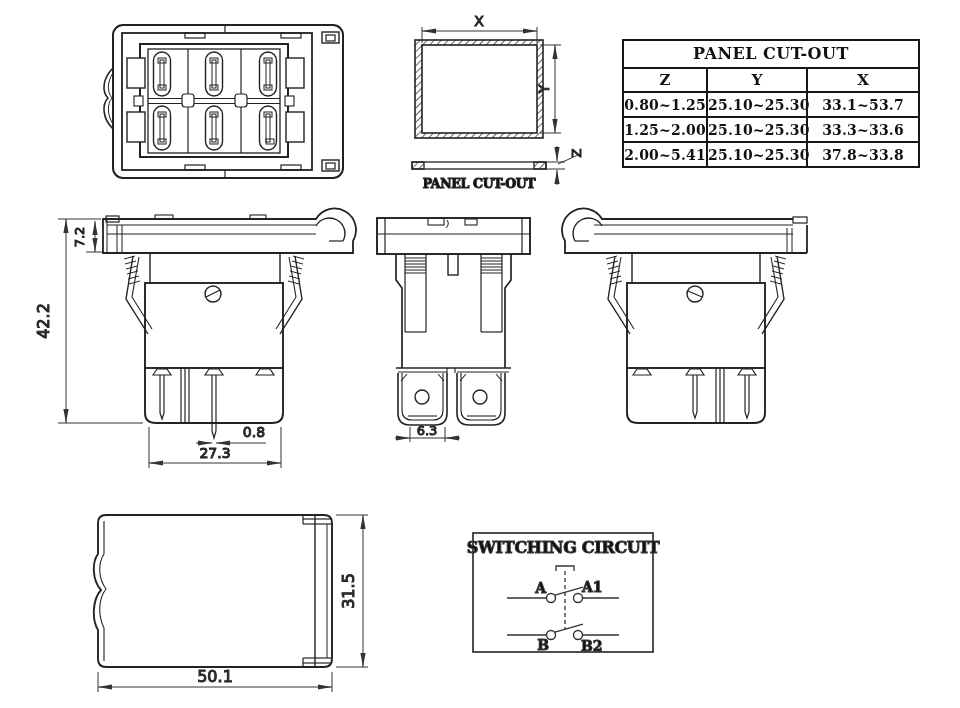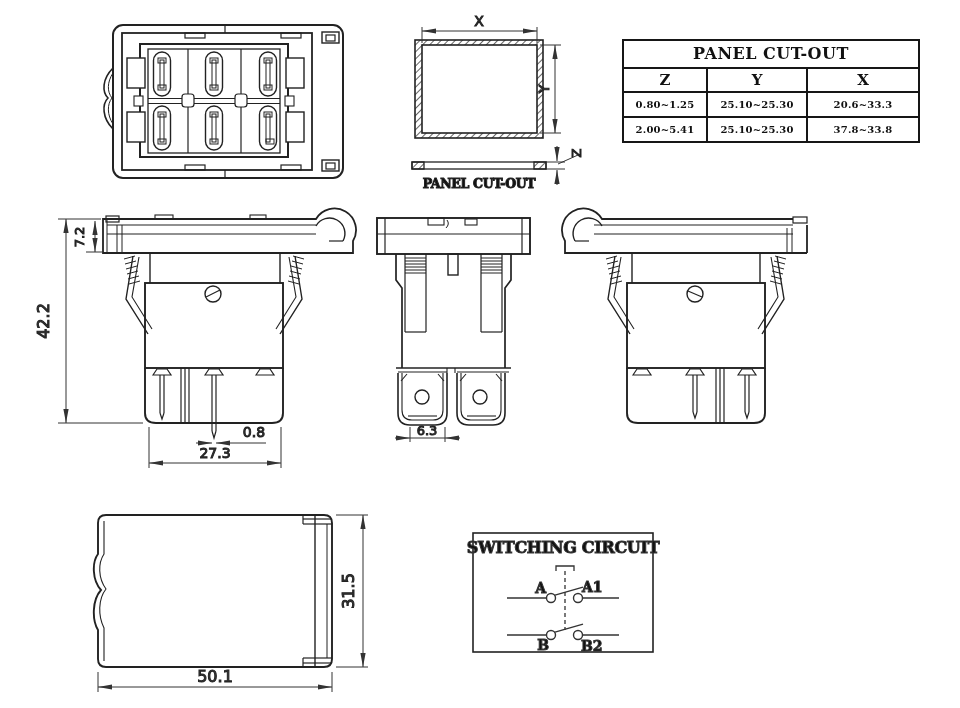--- a/index.html
+++ b/index.html
@@ -6,21 +6,21 @@
   .canvas{position:relative;width:960px;height:708px;background:#ffffff;overflow:hidden;
           font-family:"DejaVu Sans",sans-serif;}
   .canvas svg{position:absolute;left:0;top:0;}
   
   table.cutout{position:absolute;left:622px;top:39px;width:296px;border-collapse:collapse;
                table-layout:fixed;font-family:"DejaVu Serif",serif;font-weight:bold;color:#111;}
   table.cutout th,table.cutout td{border:2px solid #161616;text-align:center;vertical-align:middle;
                padding:0;line-height:1;}
   table.cutout .ttl{height:26px;font-size:16px;letter-spacing:0.5px;}
   table.cutout .colh{height:22px;font-size:15px;}
-  table.cutout .cell{height:23px;font-size:10px;letter-spacing:0.2px;}
+  table.cutout .cell{height:23px;font-size:14px;letter-spacing:0.2px;}
   
   text{fill:#333;}
   .dim{font-family:"DejaVu Sans",sans-serif;font-size:14px;fill:#3a3a3a;}
   .dimL{font-family:"DejaVu Sans",sans-serif;font-size:16px;fill:#3a3a3a;}
   .dimS{font-family:"DejaVu Sans",sans-serif;font-size:13px;fill:#3a3a3a;}
   .cad{font-family:"DejaVu Serif",serif;font-weight:bold;fill:#111;}
 </style>
 </head>
 <body>
 
@@ -381,21 +381,26 @@
           <th class="ttl" colspan="3">PANEL CUT-OUT</th>
         </tr>
     <tr>
       <td class="colh">Z</td>
       <td class="colh">Y</td>
       <td class="colh">X</td>
     </tr>
     <tr>
       <td class="cell">0.80~1.25</td>
       <td class="cell">25.10~25.30</td>
-      <td class="cell">20.6~33.3</td>
+      <td class="cell">33.1~53.7</td>
+    </tr>
+    <tr>
+      <td class="cell">1.25~2.00</td>
+      <td class="cell">25.10~25.30</td>
+      <td class="cell">33.3~33.6</td>
     </tr>
     <tr>
       <td class="cell">2.00~5.41</td>
       <td class="cell">25.10~25.30</td>
       <td class="cell">37.8~33.8</td>
     </tr>
   </tbody>
 </table>
 
 </div>

